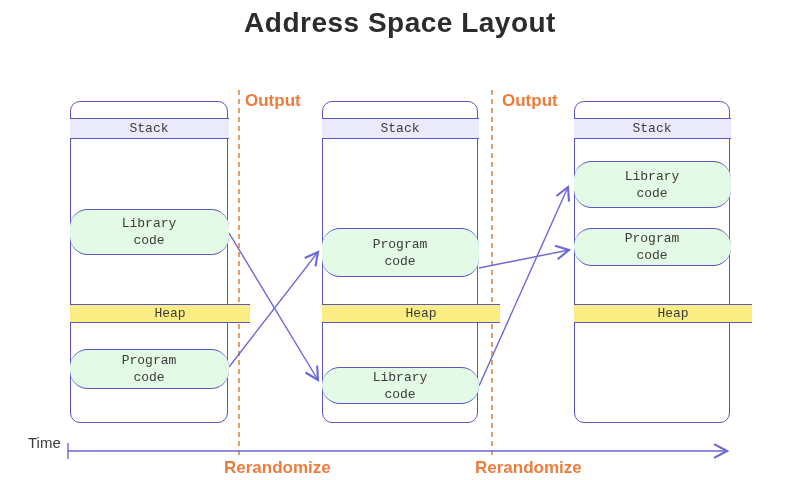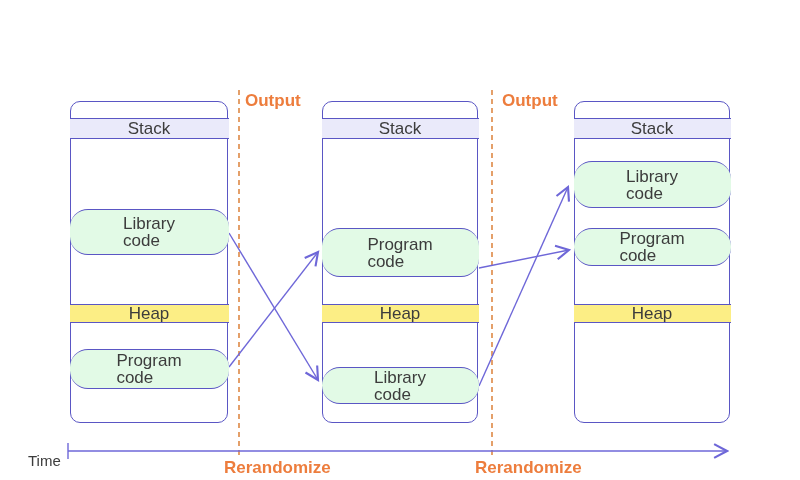--- a/index.html
+++ b/index.html
@@ -14,38 +14,39 @@
   }
   #overlay{position:absolute;left:0;top:0;width:800px;height:480px;}
   .column{
     position:absolute;box-sizing:border-box;background:#ffffff;
     border:1.5px solid var(--outline);border-radius:10px;
   }
   .segment{
     position:absolute;left:-1.5px;width:calc(100% + 3px);box-sizing:content-box;
     border-top:1px solid var(--outline);border-bottom:1px solid var(--outline);
     display:flex;align-items:center;justify-content:center;
-    white-space:pre-line;
-    font-size:17px;line-height:17px;color:var(--label_color);
+    white-space:pre-line;text-align:center;
+    font-size:13px;line-height:17px;color:var(--label_color);font-family:Liberation Mono, monospace;
   }
   .segment.stack{background:var(--stack_fill);}
   .segment.code{background:var(--code_fill);border-radius:18px;}
-  .segment.heap{background:var(--heap_fill);}
+  .segment.heap{background:var(--heap_fill);padding-left:21px;}
   .dashed{stroke:var(--dash_orange);stroke-width:1.4;stroke-dasharray:5 4;}
   .arrow{stroke:var(--arrow);stroke-width:1.4;fill:none;}
   .axis{stroke:var(--arrow);stroke-width:1.4;fill:none;}
   .olabel{position:absolute;font-size:17px;color:var(--accent_orange);font-weight:bold;}
-  #time-label{position:absolute;left:28px;top:452px;font-size:15px;color:var(--label_color);}
+  #time-label{position:absolute;left:28px;top:434px;font-size:15px;color:var(--label_color);}
 </style>
 </head>
 <body style="--outline: #5a56c4; --arrow: #6e67d8; --stack_fill: #eaeafa; --code_fill: #e2fae6; --heap_fill: #fcee85; --accent_orange: #ed7d3d; --dash_orange: #d9782b; --title_color: #2c2c2c; --label_color: #3c3c3c;">
 
 <div id="canvas">
 
   <div id="title">
+    <div>Address Space Layout</div>
   </div>
 
   <svg id="overlay" width="800" height="480" viewBox="0 0 800 480">
     <defs>
       <marker id="ah" viewBox="0 0 12 12" refX="10.5" refY="6" markerWidth="13" markerHeight="13" orient="auto">
         <path d="M2,1.5 L10.5,6 L2,10.5" fill="none" stroke-width="1.4" stroke="#6e67d8"></path>
       </marker>
     </defs>
     <g id="gen-lines">
         <line x1="239" y1="90" x2="239" y2="456" class="dashed"></line>

